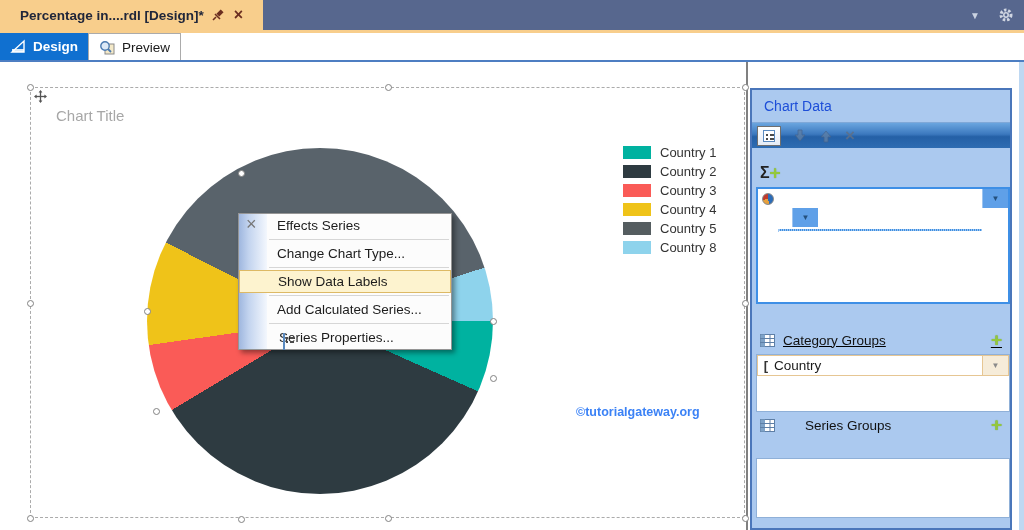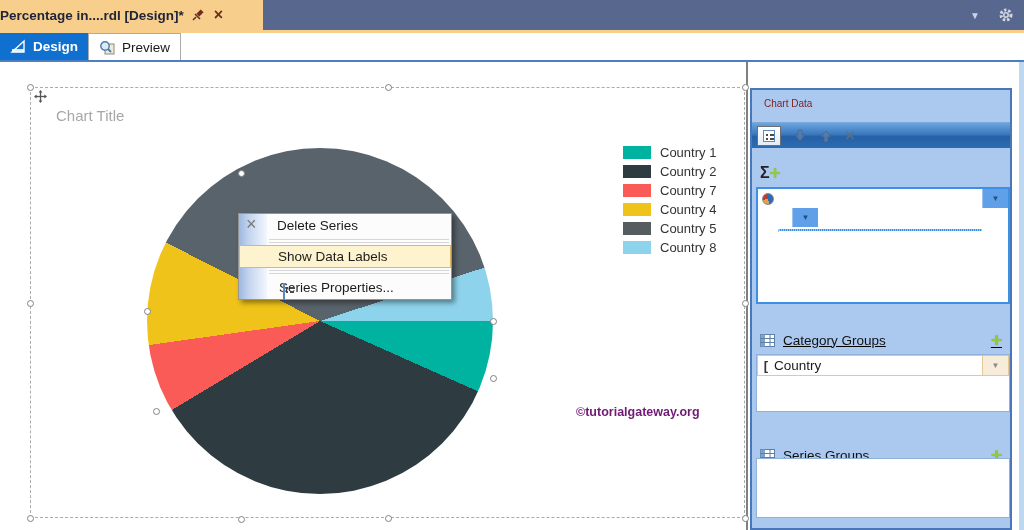--- a/index.html
+++ b/index.html
@@ -2,21 +2,21 @@
 <html><head>
 <meta charset="utf-8">
 <style>
   * { margin:0; padding:0; box-sizing:border-box; }
   html,body { width:1024px; height:530px; overflow:hidden; }
   body { font-family:"Liberation Sans", sans-serif; position:relative; background:#fff; }
 
   
   .topbar { position:absolute; left:0; top:0; width:1024px; height:30px; background:#57678E; }
   .doc-tab { position:absolute; left:0; top:0; width:263px; height:30px; background:#F8CE8C;
-             display:flex; align-items:center; padding:0 0; gap:8px; }
+             display:flex; align-items:center; padding:0 20px; gap:8px; }
   .doc-tab .title { font-size:13.5px; font-weight:bold; color:#20263A; white-space:nowrap; }
   .pin-ic { width:14px; height:14px; flex:0 0 auto; }
   .close-ic { font-size:16px; font-weight:bold; color:#6B2E20; line-height:14px; }
   .topbar-right { position:absolute; right:10px; top:0; height:30px; display:flex; align-items:center; gap:18px; }
   .chev { color:#CBD3E2; font-size:10px; }
   .orange-strip { position:absolute; left:0; top:30px; width:1024px; height:3px; background:#F8CE8C; }
 
   
   .viewtabs { position:absolute; left:0; top:33px; width:1024px; height:27px; background:#fff; display:flex; }
   .vtab { height:27px; display:flex; align-items:center; gap:6px; padding:0 10px; font-size:13.5px; cursor:default; }
@@ -35,21 +35,21 @@
 
   .chart-title { position:absolute; left:25px; top:19px; font-size:15px; color:#A7A7A7; }
 
   .legend { position:absolute; left:592px; top:55px;text-align:right; }
   .legend-item { display:flex; align-items:center; height:19px; }
   .legend-swatch { width:28px; height:13px; }
   .legend-label { margin-left:9px; font-size:13px; color:#333; }
 
   .pie { position:absolute; left:116px; top:60px; width:346px; height:346px; border-radius:50%; }
 
-  .watermark { position:absolute; left:545px; top:317px; font-size:12.5px; font-weight:bold; color:#701a75; }
+  .watermark { position:absolute; left:545px; top:317px; font-size:12.5px; font-weight:bold; color:#3b82f6; }
 
   
   .ctx-menu { position:absolute; left:238px; top:151px; width:214px; background:#FCFCFC;
               border:1px solid #959595; box-shadow:3px 3px 5px rgba(0,0,0,.40); z-index:20; }
   .ctx-gutter { position:absolute; left:0; top:0; bottom:0; width:28px;
                 background:linear-gradient(to right,#9FB7DF,#C3D4EF 35%,#F3F7FD); z-index:0; }
   .ctx-item { position:relative; height:23px; line-height:23px; padding-left:38px;
               font-size:13.5px; color:#1C1C1C; z-index:1; white-space:nowrap; }
   .ctx-item.hl { background:#FDF3CF; border:1px solid #DDB965; line-height:21px; }
   .ctx-sep { height:1px; background:#D6D6D6; margin:2px 2px 2px 30px; position:relative; z-index:1; }
@@ -65,41 +65,41 @@
   .ctx-props { top:4px; left:6px; }
 
   
   .splitter { position:absolute; left:746px; top:0; width:2px; height:468px; background:#808080; }
   .right-gutter { position:absolute; left:1012px; top:0; width:12px; height:468px; background:#fff; }
   .right-gutter .strip { position:absolute; right:0; top:0; width:5px; height:100%; background:#BED8F2; }
 
   
   .panel { position:absolute; left:750px; top:26px; width:262px; height:442px;
            background:#ABC9EF; border:2px solid #4A76BA; }
-  .panel-title { position:absolute; left:12px; top:8px; font-size:10px; color:#7f1d1d; }
+  .panel-title { position:absolute; left:12px; top:8px; font-size:14px; color:#1d4ed8; }
   .panel-toolbar { position:absolute; left:0; top:32px; width:100%; height:26px;
                    background:linear-gradient(#6AA5DF,#3B78BE 45%,#2460A6 55%,#2E6CB2);
                    display:flex; align-items:center; gap:12px; padding:0 5px;
                    border-top:1px solid #7FA8D8; }
   .tb-btn { display:flex; align-items:center; justify-content:center; }
   .tb-props { width:24px; height:20px; background:linear-gradient(#FEFEFE,#E4ECF7); border:1px solid #6F6F6F; }
   .tb-arrow { width:14px; height:14px; opacity:.8; }
   .tb-x { font-size:17px; font-weight:bold; color:#5E7089; opacity:.85; line-height:14px; }
 
   .sec-head { position:absolute; left:0; width:100%; height:22px; display:flex; align-items:center; padding:0 8px; }
   .sec-label { font-size:13.5px; color:#111; margin-left:8px; flex:1; }
   .sigma { font-size:16px; font-weight:bold; color:#222; }
   .plus-btn { font-size:19px; font-weight:bold; color:#94C83D; text-shadow:0 0 1px #6B9A1F; line-height:18px; }
   .grid-ic { width:15px; height:13px; }
 
   .listbox { position:absolute; left:4px; width:254px; background:#fff; }
   .box-values { top:97px; height:117px; border:2px solid #3E8FE6; }
   .box-cat    { top:264px; height:58px; border:1px solid #8FB0D8; }
   .box-series { top:368px; height:60px; border:1px solid #8FB0D8; }
-  .vh-values { top:72px; } .vh-cat { top:239px;text-decoration:underline; } .vh-series { top:354px; }
+  .vh-values { top:72px; } .vh-cat { top:239px;text-decoration:underline; } .vh-series { top:324px;gap:22px; }
 
   .vrow { display:flex; height:19px; align-items:stretch; }
   .vrow .icon-cell { width:20px; background:#fff; display:flex; align-items:center; justify-content:center; }
   .vrow .indent-cell { width:14px; background:#fff; }
   .vrow .lbl { flex:1; background:#3E8EE0; color:#0D1B33; font-size:13px; line-height:19px;
                padding-left:5px; border:1px dotted #9CC6F2; border-right:none; white-space:nowrap; overflow:hidden;margin-top:40px; }
   .vrow .dd { width:26px; background:#5FA0E8; border-left:1px solid #9CC4F0;
               display:flex; align-items:center; justify-content:center; font-size:8px; color:#24507E; }
   .mini-pie { width:12px; height:12px; border-radius:50%;
               background:conic-gradient(#2B6CB8 0 45%, #E8A13C 45% 72%, #C23B2E 72% 100%);
@@ -180,21 +180,21 @@
       <div class="legend-item">
         <span class="legend-swatch" style="background: rgb(0, 178, 160);"></span>
         <span class="legend-label">Country 1</span>
       </div>
       <div class="legend-item">
         <span class="legend-swatch" style="background: rgb(46, 59, 65);"></span>
         <span class="legend-label">Country 2</span>
       </div>
       <div class="legend-item">
         <span class="legend-swatch" style="background: rgb(250, 91, 87);"></span>
-        <span class="legend-label">Country 7</span>
+        <span class="legend-label">Country 3</span>
       </div>
       <div class="legend-item">
         <span class="legend-swatch" style="background: rgb(239, 195, 25);"></span>
         <span class="legend-label">Country 4</span>
       </div>
       <div class="legend-item">
         <span class="legend-swatch" style="background: rgb(85, 93, 96);"></span>
         <span class="legend-label">Country 5</span>
       </div>
       <div class="legend-item">
@@ -212,28 +212,34 @@
     <div class="handle" style="left:711px;top:212px"></div>
     <div class="handle" style="left:-4px;top:427px"></div>
     <div class="handle" style="left:354px;top:427px"></div>
     <div class="handle" style="left:711px;top:427px"></div>
   </div>
 
   <div class="ctx-menu">
     <div class="ctx-gutter"></div>
     <div class="ctx-item">
       <span class="ctx-ic ctx-x">×</span>
-      <span>Delete Series</span>
+      <span>Effects Series</span>
     </div>
     <div class="ctx-sep"></div>
+    <div class="ctx-item">
+      <span>Change Chart Type...</span>
+    </div>
     <div class="ctx-sep"></div>
     <div class="ctx-item hl">
       <span>Show Data Labels</span>
     </div>
     <div class="ctx-sep"></div>
+    <div class="ctx-item">
+      <span>Add Calculated Series...</span>
+    </div>
     <div class="ctx-sep"></div>
     <div class="ctx-item">
       <span class="ctx-ic ctx-props props-ic"></span>
       <span>Series Properties...</span>
     </div>
   </div>
 
   <div class="splitter"></div>
   <div class="right-gutter">
     <div class="strip"></div>

